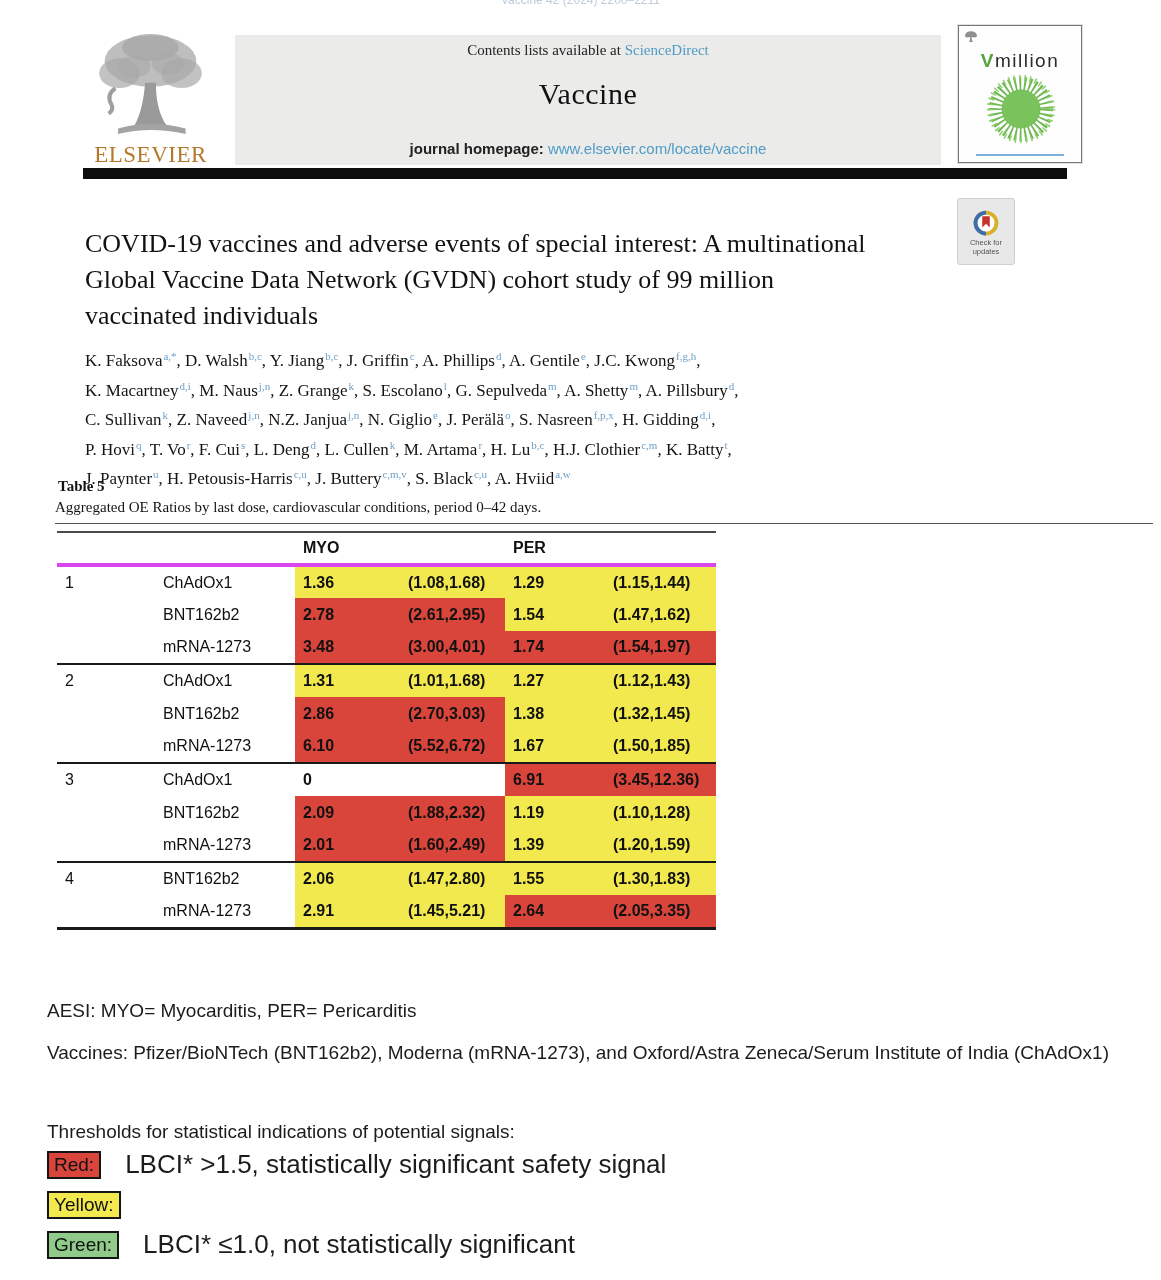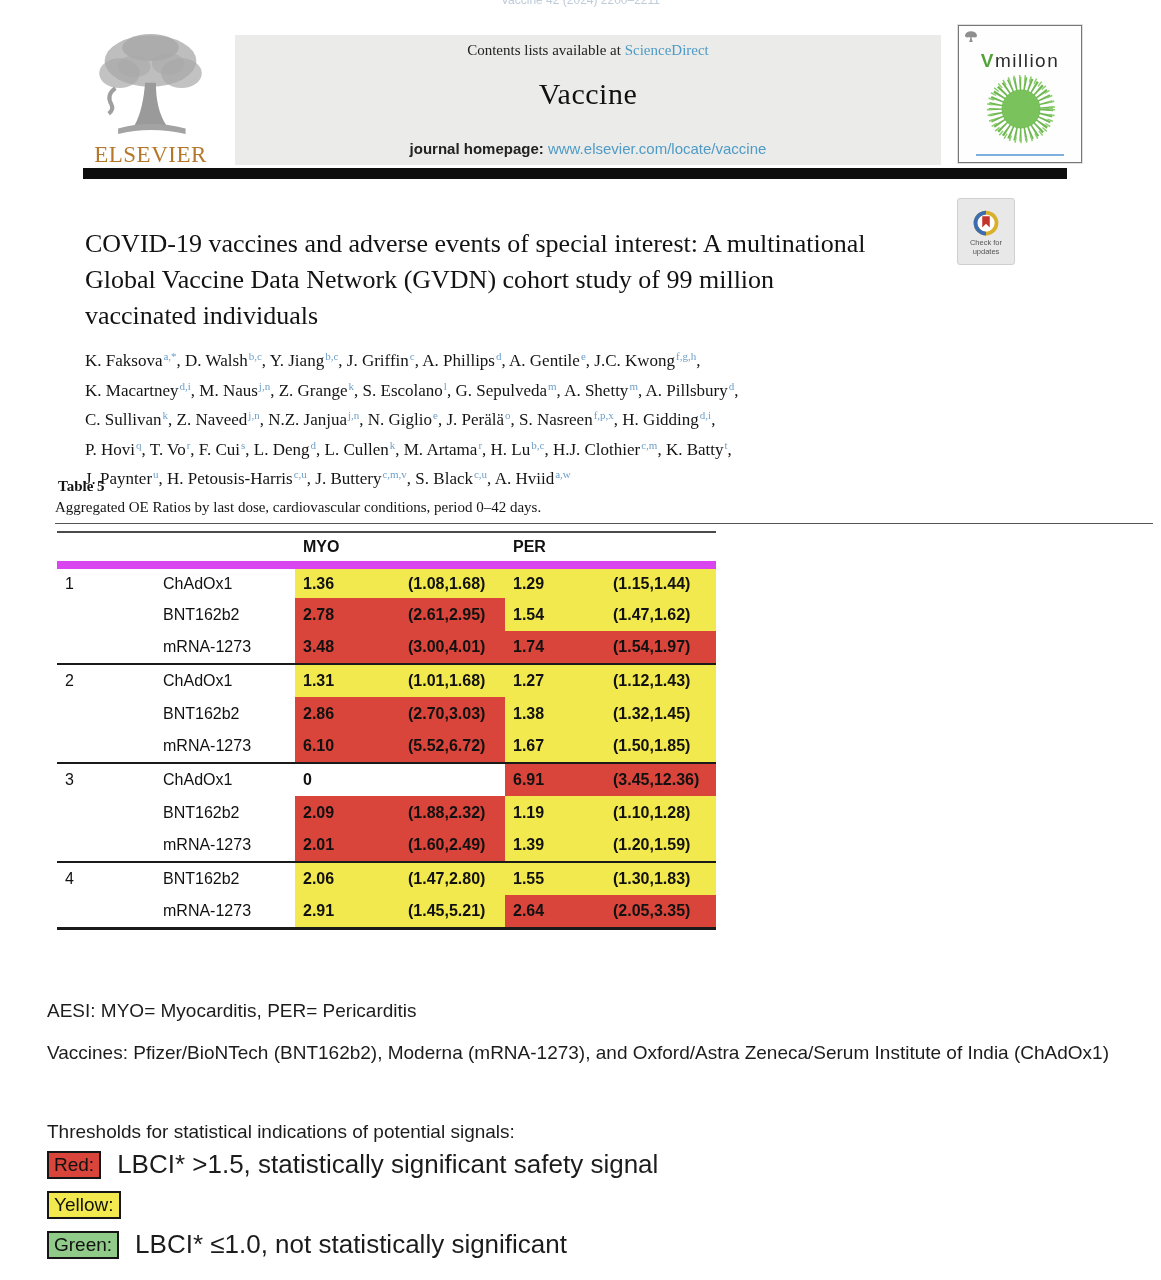--- a/index.html
+++ b/index.html
@@ -67,34 +67,34 @@
   .tbl-label { position:absolute; left:58px; top:478px; font-size:15px; font-weight:bold; }
   .tbl-caption { position:absolute; left:55px; top:499px; font-size:15px; }
   .caption-rule { position:absolute; left:55px; top:523px; width:1098px; border-top:1.5px solid #555; }
   
   table.oe {
     position:absolute; left:57px; top:531px; width:659px;
     border-collapse:collapse; table-layout:fixed;
     font-family:"Liberation Sans", sans-serif; font-size:16px; color:#111;
   }
   table.oe td { height:33px; vertical-align:middle; padding-left:8px; }
-  tr.ghead td { border-top:2px solid #4a4a4a; border-bottom:8px solid #d946ef; font-weight:bold; }
+  tr.ghead td { border-top:2px solid #4a4a4a; border-bottom:4px solid #d946ef; font-weight:bold; }
   tr.chead td { border-bottom:3px solid #111; font-weight:bold; height:34px; }
   tr.group-start td { border-top:2px solid #1a1a1a; }
   tr.last-row td { border-bottom:3px solid #1a1a1a; }
   td.num { font-weight:bold; }
   td.bg-yellow { background:var(--c-yellow); }
   td.bg-red { background:var(--c-red); }
   
   .note { position:absolute; left:47px; font-family:"Liberation Sans", sans-serif; font-size:19px; color:#1c1c1c; }
   .legend { position:absolute; left:47px; top:1150px; font-family:"Liberation Sans", sans-serif; }
   .legend-row { display:flex; align-items:center; margin-bottom:11px; height:29px; }
   .legend-chip {
     display:inline-block; padding:1px 5px; border:2px solid #151515;
-    font-size:19px; color:#111; margin-right:16px;
+    font-size:19px; color:#111; margin-right:24px;
   }
   .legend-text { font-size:26px; color:#1c1c1c; }
 </style>
 </head>
 <body>
 
 <div id="page">
 
   <div class="top-citation">Vaccine 42 (2024) 2200–2211</div>
 

